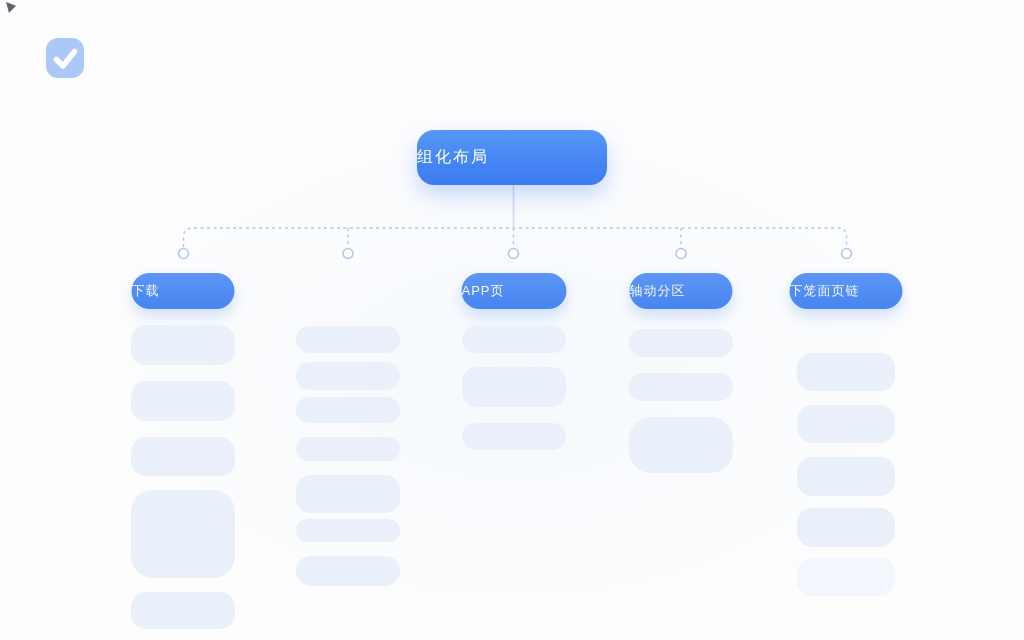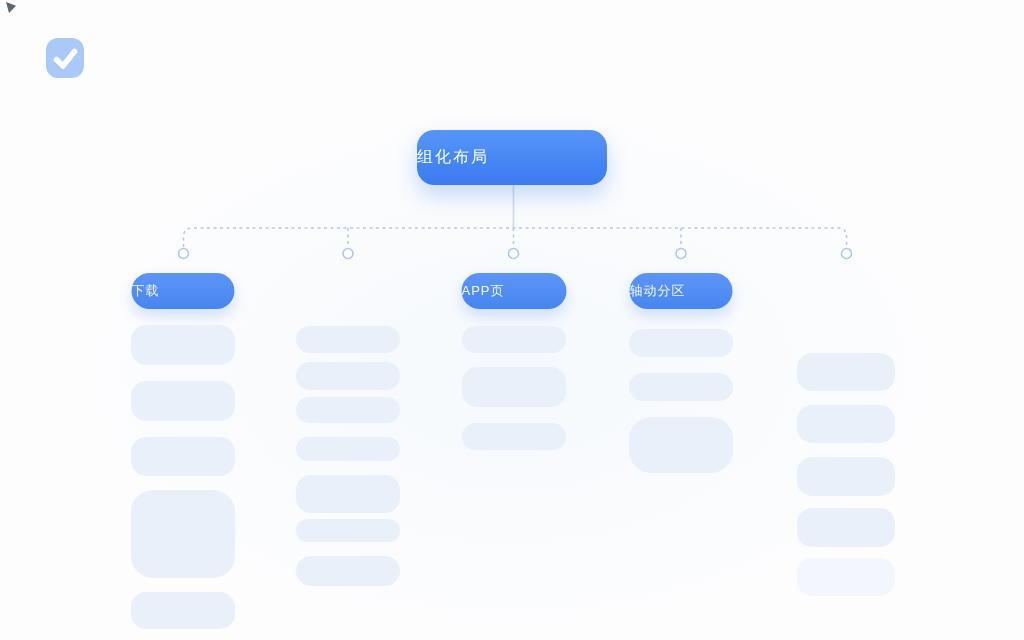--- a/index.html
+++ b/index.html
@@ -99,20 +99,23 @@
       </div>
       <div class="column" style="left: 629px; width: 104px;">
         <div class="pill" style="width: 103px;">
           <span>轴动分区</span>
         </div>
         <div class="ph" style="top: 329px; height: 28px;"></div>
         <div class="ph" style="top: 373px; height: 28px;"></div>
         <div class="ph big" style="top: 417px; height: 56px;"></div>
       </div>
       <div class="column" style="left: 797px; width: 98px;">
+        <div class="pill" style="width: 113px;">
+          <span>下笼面页链</span>
+        </div>
         <div class="ph" style="top: 353px; height: 38px;"></div>
         <div class="ph" style="top: 405px; height: 38px;"></div>
         <div class="ph" style="top: 457px; height: 39px;"></div>
         <div class="ph" style="top: 508px; height: 39px;"></div>
         <div class="ph" style="top: 558px; height: 38px; opacity: 0.5;"></div>
       </div>
     </div>
 </div>
 
 </body></html>

